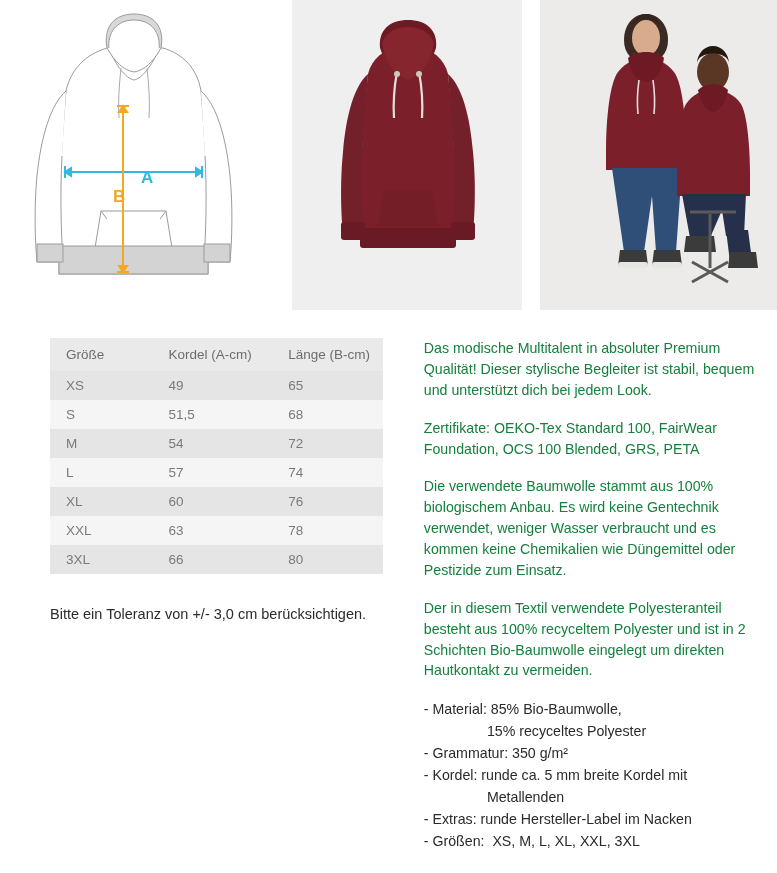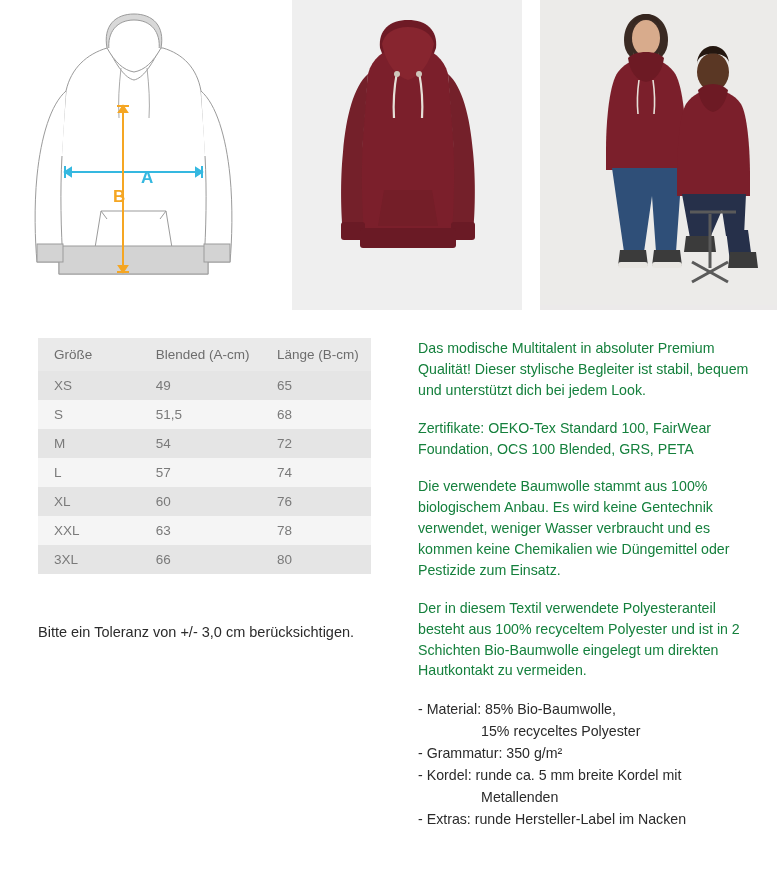--- a/index.html
+++ b/index.html
@@ -48,21 +48,21 @@
 
   
   .prod-svg { display:block; margin: 0 auto; }
 
   
   .life-svg { display:block; }
 
   
   .lower {
     display: flex;
-    padding: 0 0 0 0;
+    padding: 0 0 0 12px;
   }
   .left-col {
     width: 400px;
     padding-left: 38px;
     box-sizing: border-box;
   }
   .right-col {
     width: 377px;
     padding-left: 18px;
     padding-right: 20px;
@@ -90,21 +90,21 @@
     font-size: 13.5px;
     color: #7a7a7a;
   }
   table.size-table tr.odd td { background: #e5e5e5; }
   table.size-table tr.even td { background: #f5f5f5; }
   table.size-table th.col-size, table.size-table td.col-size { width: 100px; }
   table.size-table th.col-breite, table.size-table td.col-breite { width: 122px; }
   table.size-table th.col-laenge, table.size-table td.col-laenge { width: 111px; }
 
   .tolerance {
-    margin-top: 48px;
+    margin-top: 30px;
     font-size: 14.5px;
     color: #2b2b2b;
     line-height: 1.5;
   }
 
   
   .desc p {
     margin: 0 0 17px 0;
     font-size: 14.2px;
     line-height: 1.47;
@@ -256,21 +256,21 @@
 
 </div>
 
 <div class="lower">
 
   <div class="left-col">
     <table class="size-table">
       <thead>
         <tr>
           <th class="col-size">Größe</th>
-          <th class="col-breite">Blended (A-cm)</th>
+          <th class="col-breite">Kordel (A-cm)</th>
           <th class="col-laenge">Länge (B-cm)</th>
         </tr>
       </thead>
       <tbody>
         <tr class="odd">
           <td class="col-size">XS</td>
           <td class="col-breite">49</td>
           <td class="col-laenge">65</td>
         </tr>
         <tr class="even">
@@ -315,16 +315,17 @@
     <p>Die verwendete Baumwolle stammt aus 100% biologischem Anbau. Es wird keine Gentechnik verwendet, weniger Wasser verbraucht und es kommen keine Chemikalien wie Düngemittel oder Pestizide zum Einsatz.</p>
     <p>Der in diesem Textil verwendete Polyesteranteil besteht aus 100% recyceltem Polyester und ist in 2 Schichten Bio-Baumwolle eingelegt um direkten Hautkontakt zu vermeiden.</p>
 
     <ul class="spec-list">
       <li>- Material: 85% Bio-Baumwolle,
                 15% recyceltes Polyester</li>
       <li>- Grammatur: 350 g/m²</li>
       <li>- Kordel: runde ca. 5 mm breite Kordel mit
                 Metallenden</li>
       <li>- Extras: runde Hersteller-Label im Nacken</li>
+      <li>- Größen:  XS, M, L, XL, XXL, 3XL</li>
     </ul>
   </div>
 
 </div>
 
 </body></html>

